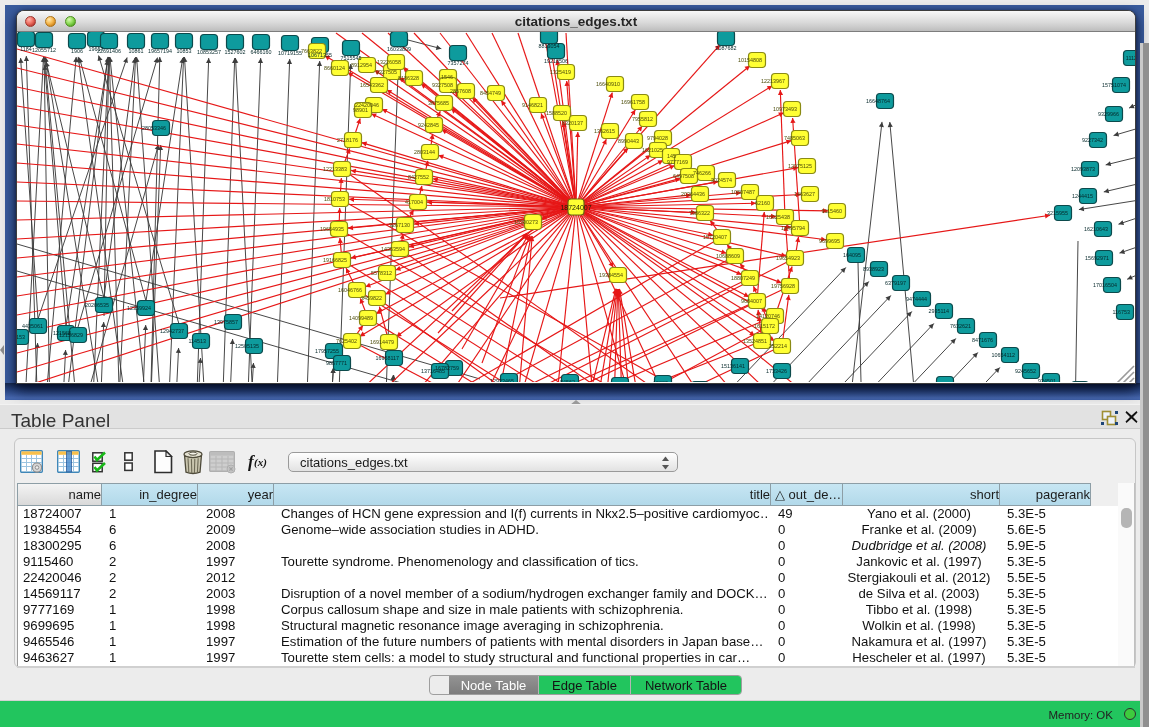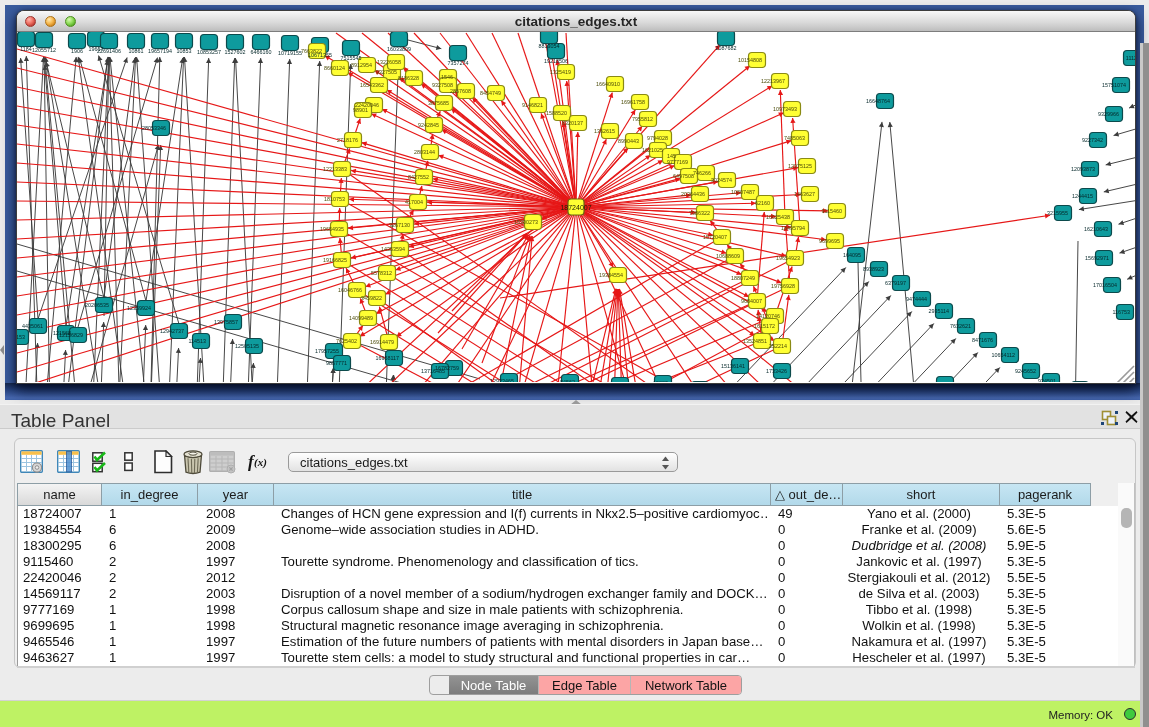--- a/index.html
+++ b/index.html
@@ -31,41 +31,41 @@
 #panel { left:14px; top:438px; width:1122px; height:230px; background:#efefef;
   border:1px solid #c6c6c6; border-radius:6px; }
 
 
 #dd { left:288px; top:452px; width:390px; height:20px; border:1px solid #9a9a9a;
   border-radius:5px; background:linear-gradient(#ffffff,#e2e2e2); }
 #dd .t { position:absolute; left:11px; top:2px; font-size:13px; color:#1a1a1a; }
 
 
 #thead { left:17px; top:483px; width:1101px; height:23px; font-size:13px; color:#1c1c1c; }
-#thead .c { position:absolute; top:0; height:23px; line-height:22px; text-align:center;
+#thead .c { position:absolute; top:0; height:23px; line-height:22px; text-align:right;
   background:linear-gradient(#c7e6f3,#b2d9ea); border:1px solid #8d9ea6; border-left:none; }
 #thead .c.first { background:linear-gradient(#f4f4f4,#d9d9d9); border-left:1px solid #8d9ea6; }
 #tbody { left:17px; top:506px; width:1101px; height:160px; background:#fff;
   border-left:1px solid #9a9a9a; font-size:13.2px; color:#111; }
 #tbody .r { height:16px; line-height:16px; white-space:nowrap; position:relative; }
 #tbody .d { position:absolute; top:0; overflow:hidden; }
 #scrollcol { left:1118px; top:483px; width:17px; height:183px; background:#fafafa;
   border-right:1px solid #c0c0c0; }
 #thumb { left:1121px; top:508px; width:11px; height:20px; background:#b5b5b5; border-radius:5px; }
 #tbot { left:17px; top:666px; width:1118px; height:2px; background:#d0d0d0; }
 
 
 #tabs { left:429px; top:675px; height:20px; font-size:13px; border:1px solid #9e9e9e;
   border-radius:4px; overflow:hidden; display:flex; }
-#tabs .tab { height:100%; line-height:19px; text-align:center; background:#fca5a5; color:#141414; }
+#tabs .tab { height:100%; line-height:19px; text-align:center; background:#22c55e; color:#141414; }
 #tabs .tab.sel { background:linear-gradient(#939393,#7c7c7c); color:#fff;margin-left:19px; }
 #tabs .tab + .tab { border-left:1px solid #b5b5b5; }
 
 
-#status { left:0; top:700px; width:1149px; height:27px; background:#bef264; border-top:1px solid #d2d2d2; }
+#status { left:0; top:700px; width:1149px; height:27px; background:#22c55e; border-top:1px solid #d2d2d2; }
 #mem { position:absolute; right:36px; top:8px; font-size:11.5px; color:#222; }
 #memdot { position:absolute; right:13px; top:7px; width:12px; height:12px; border-radius:50%;
   background:#3ecb3e; border:1.5px solid #2e2e2e; }
 
 
 #rstrip { left:1143px; top:43px; width:6px; height:684px; background:#8f8f8f; }
 #rstrip2 { left:1140px; top:43px; width:3px; height:684px; background:#c9c9c9; }
 </style>
 </head>
 <body>

